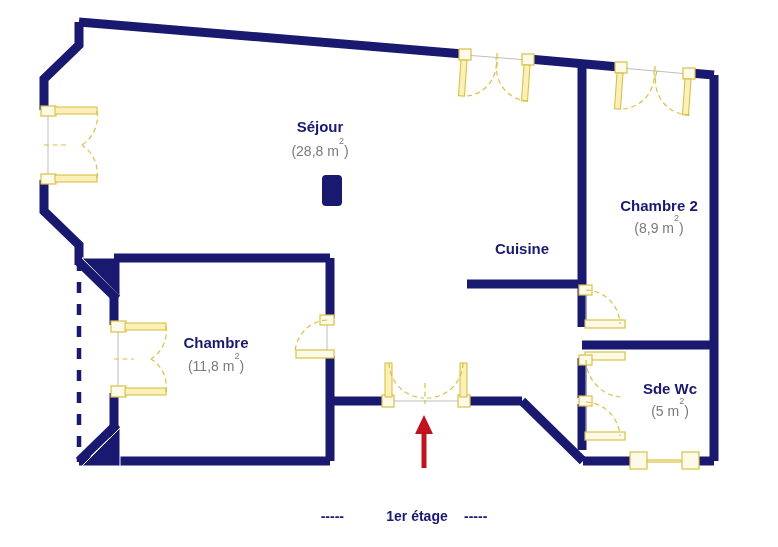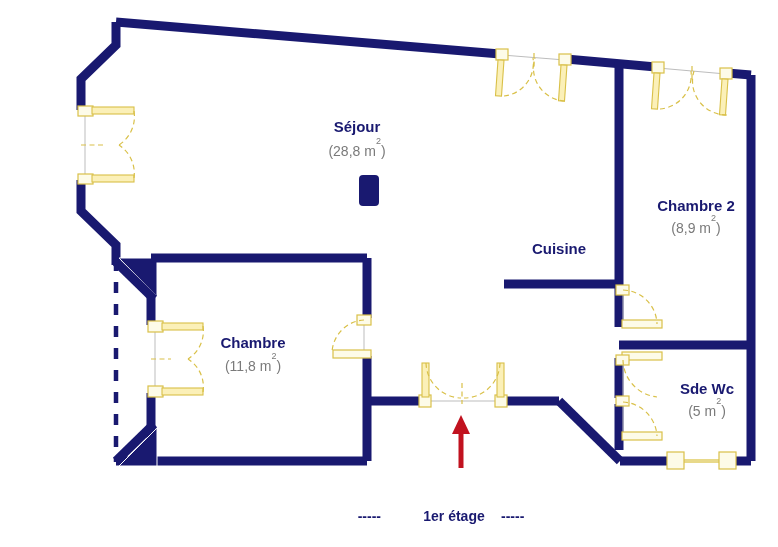--- a/index.html
+++ b/index.html
@@ -9,21 +9,20 @@
   }
   body {
     font-family: "Liberation Sans", sans-serif;
   }
   #plan-root {
     position: relative;
     width: 724px;
     height: 547px;
     background: #ffffff;
     overflow: hidden;
-    padding-left: 37px;
   }
   svg.plan {
     display: block;
     width: 778px;
     height: 547px;
   }
   .wall {
     fill: none;
     stroke: #191970;
     stroke-width: 9;

